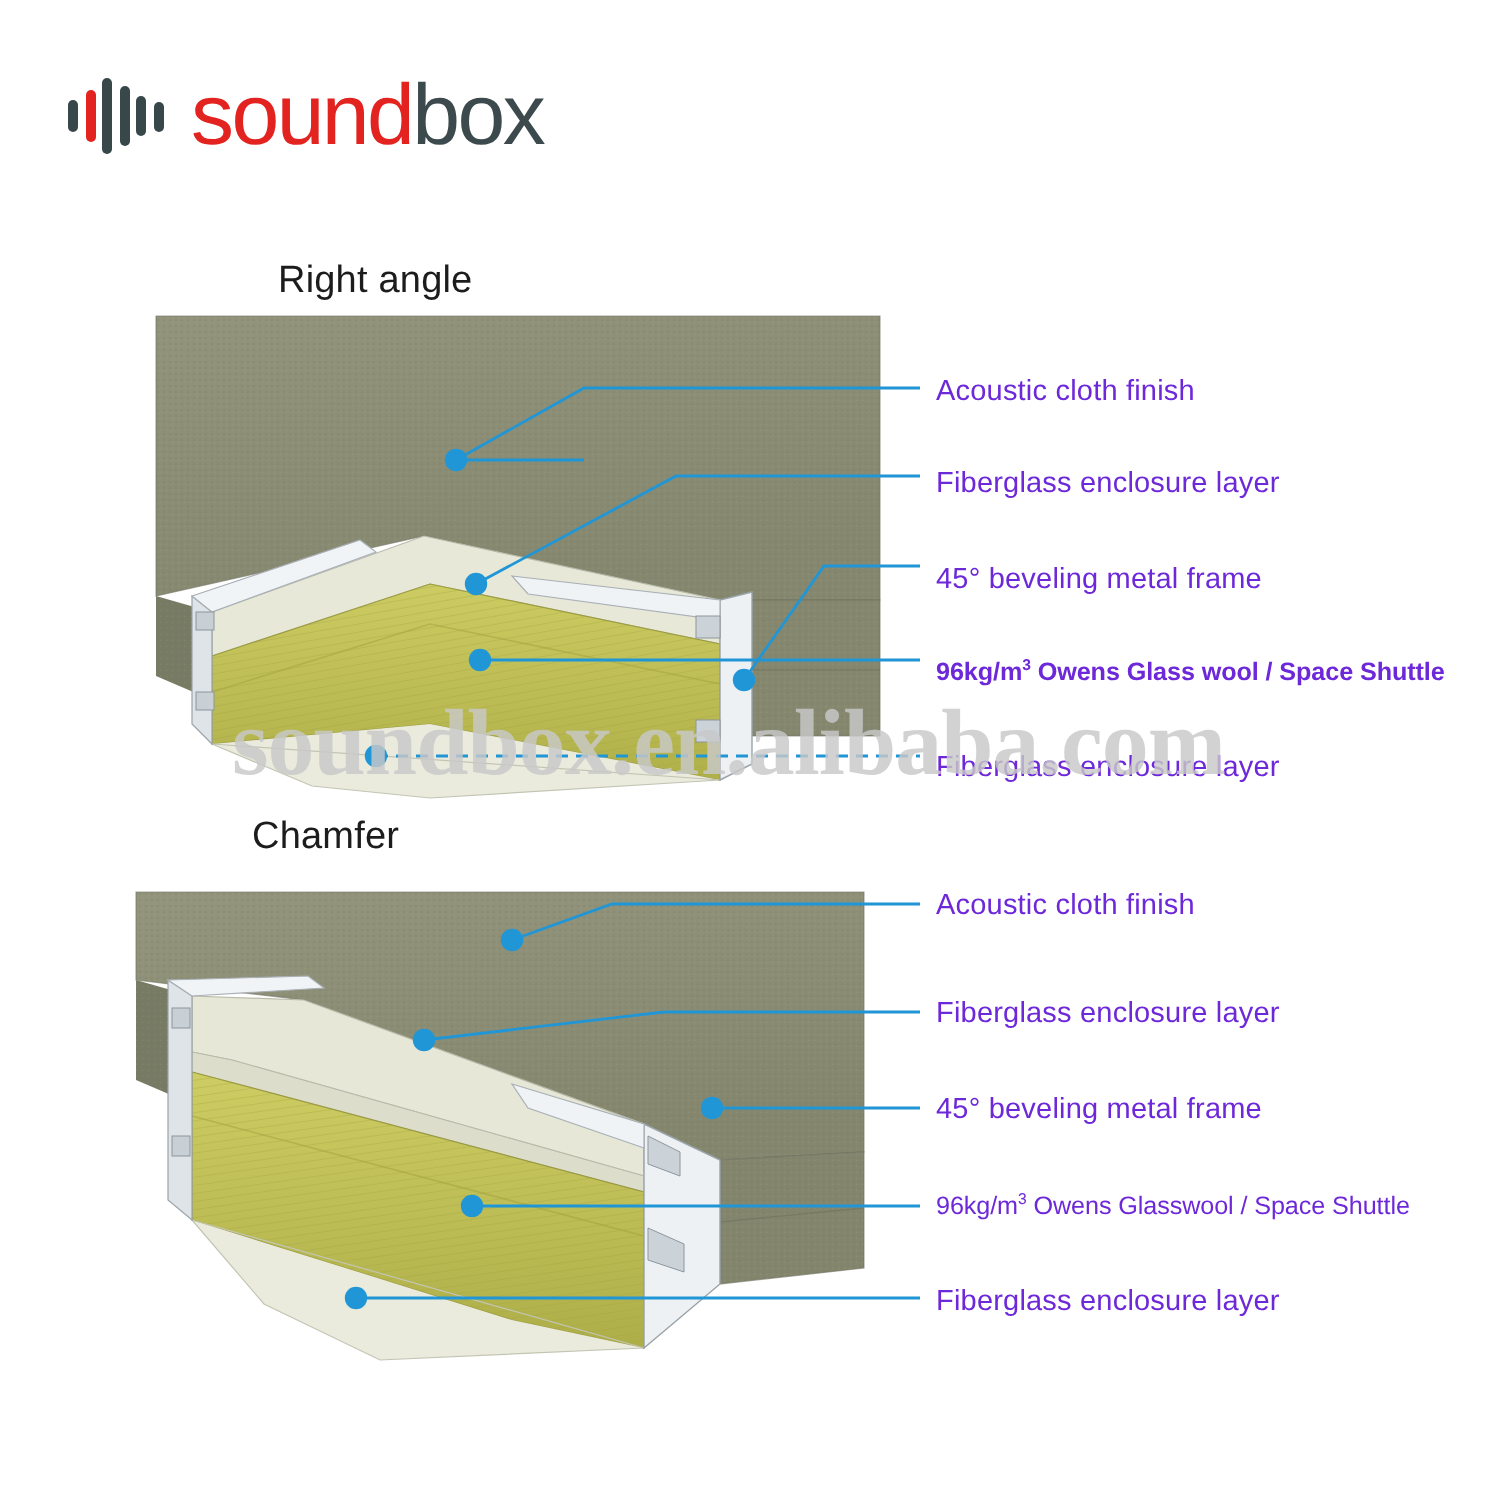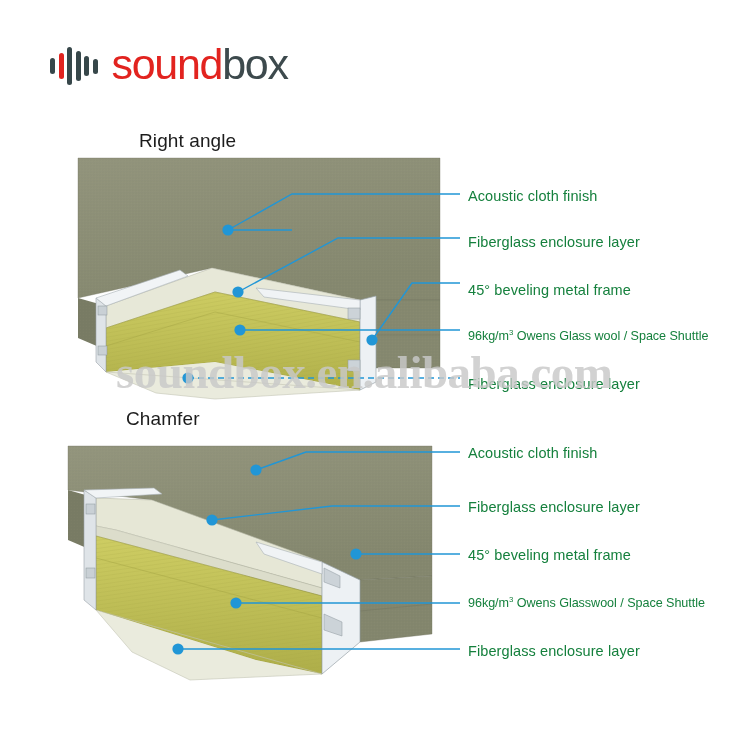--- a/index.html
+++ b/index.html
@@ -12,24 +12,24 @@
     height: 750px;
     position: relative;
     overflow: hidden;
     font-family: "Liberation Sans", sans-serif;
     color: #1a1a1a;
   }
 
   
   #logo {
     position: absolute;
-    left: 50px;
+    left: 34px;
     top: 30px;
     display: flex;
-    align-items: flex-end;
+    align-items: center;
     height: 56px;
   }
   #logo-bars {
     display: flex;
     align-items: center;
     height: 40px;
     gap: 3.5px;
     margin-right: 14px;
   }
   .logo-bar {
@@ -71,21 +71,21 @@
     left: 60px;
     top: 0;
   }
   #illus-right-angle { top: 42px; }
   #illus-chamfer     { top: 33px; }
 
   
   .callout {
     position: absolute;
     font-size: 14.5px;
-    color: #15803d;
+    color: #6d28d9;
     white-space: nowrap;
     letter-spacing: 0.1px;
   }
   .callout.dense {
     font-size: 12.6px;
     letter-spacing: -0.05px;
   }
   .callout sup {
     font-size: 0.62em;
     vertical-align: super;
@@ -217,21 +217,21 @@
       <circle cx="128" cy="228" r="5.6"></circle>
     </g>
   </svg>
 
   <div class="callout" style="left:468px; top:80px;">Acoustic cloth finish</div>
 
   <div class="callout" style="left:468px; top:126px;">Fiberglass enclosure layer</div>
 
   <div class="callout" style="left:468px; top:174px;">45° beveling metal frame</div>
 
-  <div class="callout dense" style="left:468px; top:221px;"><span>96kg/m</span><sup>3</sup><span> Owens Glass wool / Space Shuttle</span></div>
+  <div class="callout dense" style="left:468px; top:221px;font-weight:bold;"><span>96kg/m</span><sup>3</sup><span> Owens Glass wool / Space Shuttle</span></div>
 
   <div class="callout" style="left:468px; top:268px;">Fiberglass enclosure layer</div>
 </div>
 
 <div class="section" id="section-chamfer">
 
   <div class="section-title" id="title-chamfer">Chamfer</div>
 
   <svg class="illus" id="illus-chamfer" width="400" height="260" viewBox="0 0 400 260">
     <defs>

